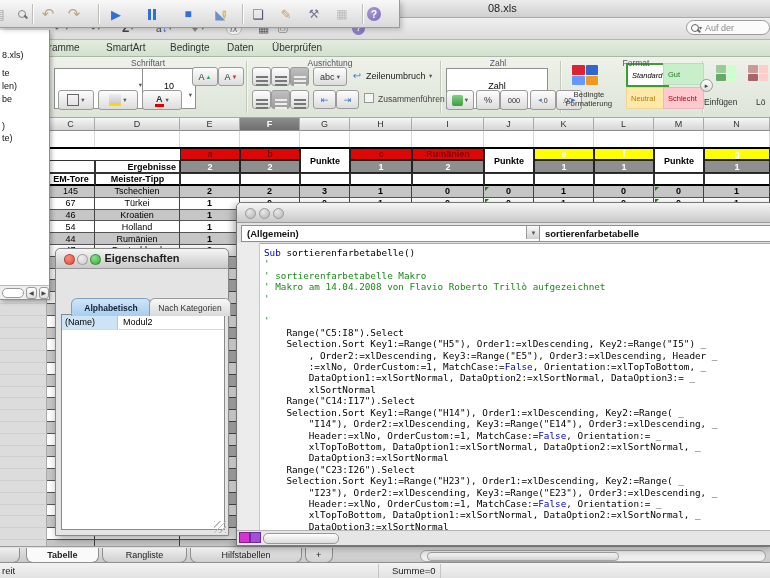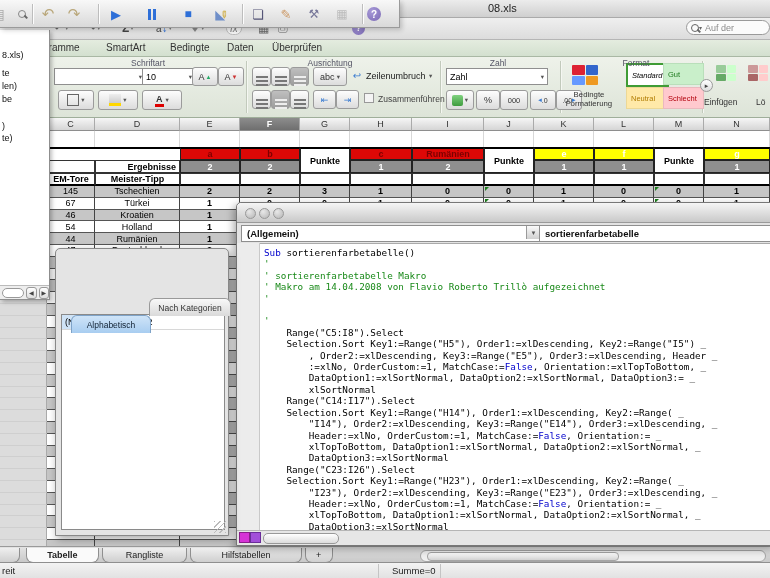--- a/index.html
+++ b/index.html
@@ -17,21 +17,21 @@
   #search-pill{left:686px;top:20px;width:84px;height:15px;border:1px solid #9a9a9a;border-radius:9px;background:#fbfbfb;display:flex;align-items:center;padding:0 4px;z-index:13;}
   #search-pill .ph{font-size:9px;color:#8a8a8a;margin-left:3px;white-space:nowrap;overflow:hidden;}
   .mag{width:6px;height:6px;border:1.5px solid #666;border-radius:50%;position:relative;flex:none;}
   .mag::after{content:"";position:absolute;left:5px;top:5px;width:4px;height:1.5px;background:#666;transform:rotate(45deg);}
   
   #ribbon-tabs{left:0;top:40px;width:770px;height:17px;background:linear-gradient(#e4ecdf,#d3e0cf);border-bottom:1px solid #a9b8a4;z-index:11;}
   .rtab{position:absolute;top:2px;font-size:10px;color:#333;}
   #ribbon{left:0;top:57px;width:770px;height:61px;background:linear-gradient(#eef2ea,#dde4d8);border-bottom:1px solid #9fae9a;z-index:11;}
   .grp-label{position:absolute;top:1px;font-size:8.5px;color:#556;transform:translateX(-50%);}
   .grp-sep{position:absolute;top:4px;width:1px;height:52px;background:#c2cabc;border-right:1px solid #f5f7f2;}
-  .rb-box{position:absolute;background:#fff;border:1px solid #8f8f8f;font-size:9px;display:flex;align-items:center;padding:0 3px;}
+  .rb-box{position:absolute;background:#fff;border:1px solid #8f8f8f;font-size:9px;display:flex;align-items:center;padding:12px 3px;flex-direction:column;}
   .rb-btn{position:absolute;background:linear-gradient(#fdfdfd,#dcdcdc);border:1px solid #9b9b9b;border-radius:3px;display:flex;align-items:center;justify-content:center;font-size:9px;color:#333;}
   .car{font-size:6.5px;color:#555;margin-left:2px;}
   .al{width:12px;height:2px;background:#777;box-shadow:0 4px 0 #777,0 8px 0 #777;}
   .swatch{position:absolute;font-size:7.5px;display:flex;align-items:center;padding-left:4px;border:1px solid #b9b9b9;}
   .bf-ic{width:26px;height:20px;display:grid;grid-template-columns:1fr 1fr;grid-template-rows:1fr 1fr;gap:1px;}
   .bf-ic div{border-radius:1px;}
   
   #sheet{left:0;top:118px;width:770px;height:428px;background:#fff;z-index:5;}
   .cell{position:absolute;display:flex;align-items:center;justify-content:center;font-size:9px;box-sizing:border-box;overflow:hidden;}
   .colhdr{background:linear-gradient(#f6f6f6,#d5d5d5);border-right:1px solid #aaa;border-bottom:1px solid #8e8e8e;color:#333;font-size:9px;}
@@ -59,21 +59,21 @@
   #code-hscroll .thumb{position:absolute;left:26px;top:2px;width:74px;height:9px;border:1px solid #999;border-radius:5px;background:linear-gradient(#fff,#dcdcdc);}
   .magenta-sq{position:absolute;bottom:2px;width:9px;height:9px;}
   
   #props-win{left:55px;top:248px;width:174px;height:288px;background:#e4e4e4;border:1px solid #888;border-radius:5px 5px 0 0;box-shadow:2px 3px 8px rgba(0,0,0,.35);z-index:50;}
   #props-title{height:19px;background:linear-gradient(#f5f5f5,#c9c9c9);border-bottom:1px solid #9a9a9a;border-radius:5px 5px 0 0;position:relative;}
   #props-title .cap{position:absolute;left:50%;top:3px;transform:translateX(-50%);font-size:11px;font-weight:bold;color:#222;}
   #props-title .tl{position:absolute;top:5px;width:9px;height:9px;border-radius:50%;border:1px solid rgba(0,0,0,.25);}
   #obj-combo{position:absolute;left:5px;top:24px;width:164px;height:16px;background:#fff;border:1px solid #8a8a8a;font-size:9.5px;display:flex;align-items:center;padding-left:4px;}
   #obj-combo .btn{position:absolute;right:0;top:0;width:15px;height:14px;background:linear-gradient(#9cc4ef,#4a8ad4);border-left:1px solid #6a8ab0;color:#fff;font-size:7px;display:flex;align-items:center;justify-content:center;}
   .ptab{position:absolute;top:49px;height:17px;border:1px solid #999;border-bottom:none;border-radius:6px 6px 0 0;font-size:8.5px;display:flex;align-items:center;justify-content:center;background:linear-gradient(#f8f8f8,#dadada);color:#333;}
-  .ptab.active{background:linear-gradient(#cfe4f8,#a8cdf0);border-color:#7fa3c8;font-weight:normal;color:#123;margin-top:17px;}
+  .ptab.active{background:linear-gradient(#cfe4f8,#a8cdf0);border-color:#7fa3c8;font-weight:bold;color:#123;}
   #prop-grid{position:absolute;left:5px;top:65px;width:162px;height:214px;background:#fff;border:1px solid #8a8a8a;}
   .pg-name{position:absolute;left:0;top:0;width:56px;height:15px;background:#cfe3f6;border-right:1px solid #b5c6d8;border-bottom:1px solid #d8d8d8;font-size:9px;display:flex;align-items:center;padding-left:3px;box-sizing:border-box;}
   .pg-val{position:absolute;left:57px;top:0;right:0;height:15px;border-bottom:1px solid #d8d8d8;font-size:9px;display:flex;align-items:center;padding-left:4px;box-sizing:border-box;}
   #grip{position:absolute;right:2px;bottom:2px;width:12px;height:12px;background:repeating-linear-gradient(135deg,#bbb 0 1px,transparent 1px 4px);}
   
   #vba-toolbar{left:0;top:0;width:400px;height:28px;background:linear-gradient(#f8f8f8,#d9d9d9);border-right:1px solid #9a9a9a;border-bottom:1px solid #9a9a9a;z-index:60;box-shadow:2px 2px 5px rgba(0,0,0,.2);}
   .vtb-sep{position:absolute;top:4px;width:1px;height:20px;background:#bdbdbd;border-right:1px solid #fdfdfd;}
   .vtb-ic{position:absolute;top:3px;width:24px;height:22px;display:flex;align-items:center;justify-content:center;font-size:14px;}
   
   #tabs-row{left:0;top:546px;width:770px;height:16px;background:linear-gradient(#e3e3e3,#c9c9c9);border-top:1px solid #9a9a9a;z-index:15;}
@@ -754,20 +754,26 @@
     <div id="code-margin"></div>
     <div id="code-text"><div class="code-line"><span></span><span class="kw">Sub</span><span> sortierenfarbetabelle()</span></div><div class="code-line comment">'</div><div class="code-line comment">' sortierenfarbetabelle Makro</div><div class="code-line comment">' Makro am 14.04.2008 von Flavio Roberto Trillò aufgezeichnet</div><div class="code-line comment">'</div><div class="code-line">&nbsp;</div><div class="code-line comment">'</div><div class="code-line"><span>    Range("C5:I8").Select</span></div><div class="code-line"><span>    Selection.Sort Key1:=Range("H5"), Order1:=xlDescending, Key2:=Range("I5") _</span></div><div class="code-line"><span>        , Order2:=xlDescending, Key3:=Range("E5"), Order3:=xlDescending, Header _</span></div><div class="code-line"><span>        :=xlNo, OrderCustom:=1, MatchCase:=</span><span class="kw">False</span><span>, Orientation:=xlTopToBottom, _</span></div><div class="code-line"><span>        DataOption1:=xlSortNormal, DataOption2:=xlSortNormal, DataOption3:= _</span></div><div class="code-line"><span>        xlSortNormal</span></div><div class="code-line"><span>    Range("C14:I17").Select</span></div><div class="code-line"><span>    Selection.Sort Key1:=Range("H14"), Order1:=xlDescending, Key2:=Range( _</span></div><div class="code-line"><span>        "I14"), Order2:=xlDescending, Key3:=Range("E14"), Order3:=xlDescending, _</span></div><div class="code-line"><span>        Header:=xlNo, OrderCustom:=1, MatchCase:=</span><span class="kw">False</span><span>, Orientation:= _</span></div><div class="code-line"><span>        xlTopToBottom, DataOption1:=xlSortNormal, DataOption2:=xlSortNormal, _</span></div><div class="code-line"><span>        DataOption3:=xlSortNormal</span></div><div class="code-line"><span>    Range("C23:I26").Select</span></div><div class="code-line"><span>    Selection.Sort Key1:=Range("H23"), Order1:=xlDescending, Key2:=Range( _</span></div><div class="code-line"><span>        "I23"), Order2:=xlDescending, Key3:=Range("E23"), Order3:=xlDescending, _</span></div><div class="code-line"><span>        Header:=xlNo, OrderCustom:=1, MatchCase:=</span><span class="kw">False</span><span>, Orientation:= _</span></div><div class="code-line"><span>        xlTopToBottom, DataOption1:=xlSortNormal, DataOption2:=xlSortNormal, _</span></div><div class="code-line"><span>        DataOption3:=xlSortNormal</span></div></div>
     <div id="code-hscroll">
       <span class="magenta-sq" style="left:2px;background:#d633d6;border:1px solid #8a1d8a;"></span>
       <span class="magenta-sq" style="left:13px;background:#a24fd9;border:1px solid #6a2d99;"></span>
       <span class="thumb"></span>
     </div>
   </div>
 
   <div class="abs" id="props-win">
+    <div id="props-title">
+      <span class="tl" style="left:8px;background:radial-gradient(circle at 35% 30%,#ff8a78,#e5493a);"></span>
+      <span class="tl" style="left:21px;background:radial-gradient(circle at 35% 30%,#eee,#ccc);"></span>
+      <span class="tl" style="left:34px;background:radial-gradient(circle at 35% 30%,#8fe08a,#2fae3e);"></span>
+      <span class="cap">Eigenschaften</span>
+    </div>
     <div id="prop-tabs"></div>
     <div id="prop-grid">
         <div class="pg-name" style="top: 0px;">(Name)</div>
         <div class="pg-val" style="top: 0px;">Modul2</div>
       </div>
     <div id="grip"></div>
   <div class="ptab active" style="left: 15px; width: 78px;">Alphabetisch</div>
       <div class="ptab" style="left: 93px; width: 80px;">Nach Kategorien</div>
     </div>
 

